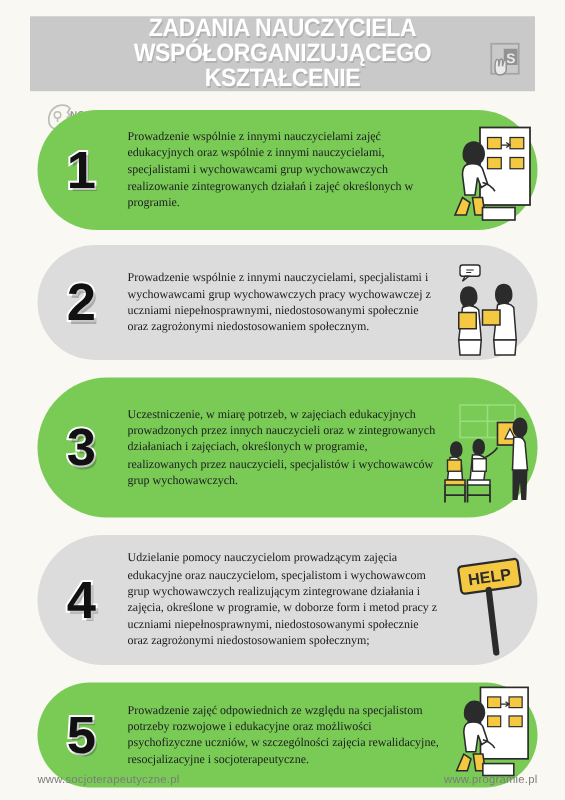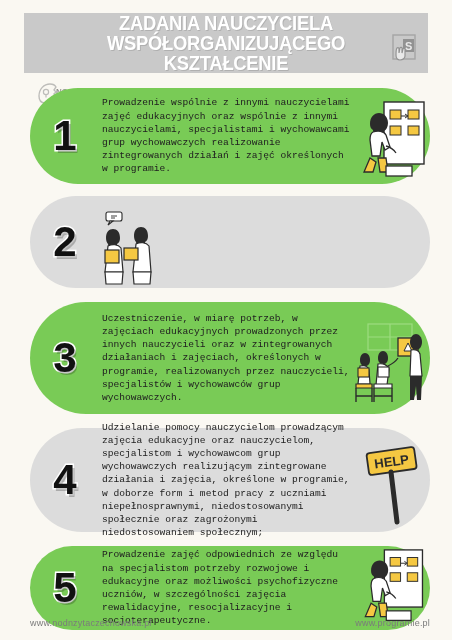--- a/index.html
+++ b/index.html
@@ -71,21 +71,21 @@
     font-size: 42px;
     line-height: 1;
     color: #111111;
     -webkit-text-stroke: 3px #ffffff;
     paint-order: stroke fill;
     text-shadow: 2px 3px 0 rgba(0,0,0,0.22);
     margin-left: 6px;
   }
   .card-text {
     flex: 1 1 auto;
-    font-family: Liberation Mono, monospace;
+    font-family: Liberation Serif, serif;
     font-size: 9.6px;
     line-height: 13.2px;
     color: #202020;
     padding: 2px 4px 2px 8px;
   }
   .card-art {
     flex: 0 0 74px;
     height: 100%;
     position: relative;
   }
@@ -156,20 +156,21 @@
         <path d="M14 60l-6 14h9l3-10z" fill="#f5c842" stroke="#2b2b2b" stroke-width="1.3"></path>
         <path d="M22 60l2 14h8l-2-14z" fill="#f5c842" stroke="#2b2b2b" stroke-width="1.3"></path>
         <rect x="30" y="68" width="26" height="10" fill="#ffffff" stroke="#2b2b2b" stroke-width="1.3"></rect>
         <path d="M30 48c4 1 8 4 10 7" stroke="#2b2b2b" stroke-width="1.3" fill="none"></path>
       </svg>
     </div>
   </div>
 
   <div class="card gray" id="card2">
     <div class="card-num">2</div>
+    <div class="card-text">Prowadzenie wspólnie z innymi nauczycielami, specjalistami i wychowawcami grup wychowawczych pracy wychowawczej z uczniami niepełnosprawnymi, niedostosowanymi społecznie oraz zagrożonymi niedostosowaniem społecznym.</div>
     <div class="card-art">
       <svg width="72" height="80" viewBox="0 0 72 80">
         <rect x="12" y="6" width="16" height="9" rx="2" fill="#ffffff" stroke="#2b2b2b" stroke-width="1.1"></rect>
         <path d="M16 15l-2 4 5-4z" fill="#ffffff" stroke="#2b2b2b" stroke-width="1.1"></path>
         <path d="M17 10h6M17 12h4" stroke="#2b2b2b" stroke-width="0.9"></path>
         <path d="M12 32c0-6 3-9 7-9s7 3 7 9c0 3-1 5-3 6l1 6-9-1-1-5c-1-1-2-3-2-6z" fill="#2b2b2b"></path>
         <path d="M14 40c4-2 10-2 13 2l2 24H11z" fill="#ffffff" stroke="#2b2b2b" stroke-width="1.2"></path>
         <rect x="11" y="44" width="14" height="13" fill="#f5c842" stroke="#2b2b2b" stroke-width="1.2"></rect>
         <path d="M11 66h18l-1 12H12z" fill="#ffffff" stroke="#2b2b2b" stroke-width="1.2"></path>
         <path d="M40 30c0-6 3-9 7-9s7 3 7 9c0 3-1 5-3 6l1 6-9-1-1-5c-1-1-2-3-2-6z" fill="#2b2b2b"></path>
@@ -236,17 +237,17 @@
         <path d="M17 32c5-2 11-1 13 3l4 12-5 3-3-8-2 14H16l-2-16c0-4 1-7 3-8z" fill="#ffffff" stroke="#2b2b2b" stroke-width="1.3"></path>
         <path d="M14 58l-6 14h9l3-10z" fill="#f5c842" stroke="#2b2b2b" stroke-width="1.3"></path>
         <path d="M22 58l2 14h8l-2-14z" fill="#f5c842" stroke="#2b2b2b" stroke-width="1.3"></path>
         <rect x="30" y="66" width="26" height="10" fill="#ffffff" stroke="#2b2b2b" stroke-width="1.3"></rect>
         <path d="M30 46c4 1 8 4 10 7" stroke="#2b2b2b" stroke-width="1.3" fill="none"></path>
       </svg>
     </div>
   </div>
 
   <div class="footer">
-    <span>www.nodnzytaczechowska.pl</span>
+    <span>www.socjoterapeutyczne.pl</span>
     <span>www.programie.pl</span>
   </div>
 
 </div>
 
 </body></html>

